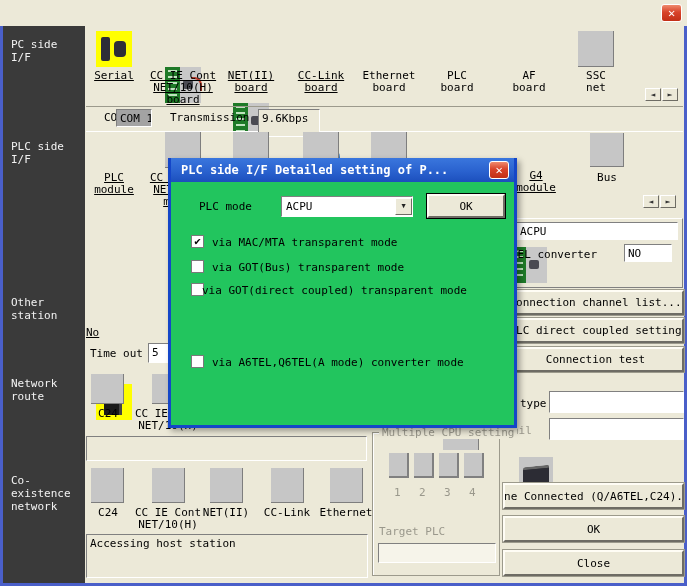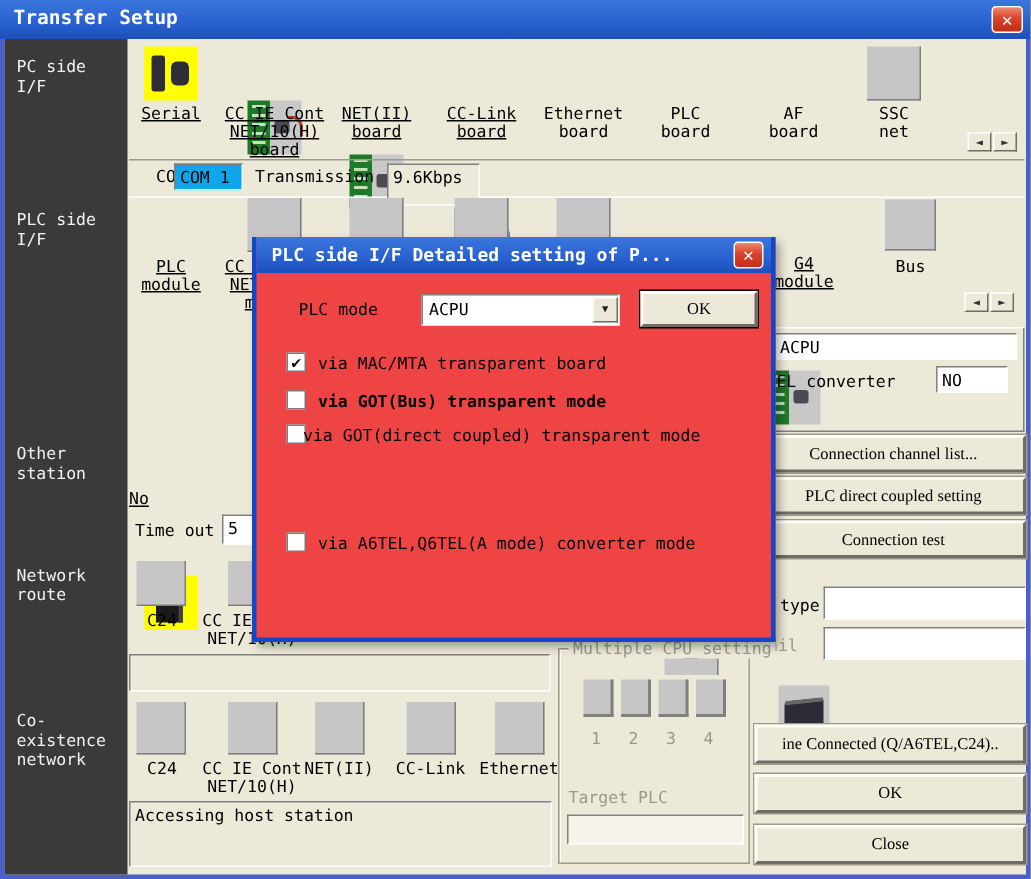--- a/index.html
+++ b/index.html
@@ -17,21 +17,21 @@
     border:1px solid #fff;border-radius:3px;color:#fff;font-weight:bold;font-size:12px;
     text-align:center;line-height:17px;box-sizing:border-box;cursor:default;}
   .sidebar{left:3px;top:26px;width:82px;height:557px;background:#3a3a3a;}
   .side-label{position:absolute;left:8px;color:#f2f2f2;white-space:pre-line;line-height:13px;}
   
   .field{background:#fff;border:1px solid;border-color:#808080 #fff #fff #808080;
     box-sizing:border-box;padding:2px 3px;line-height:13px;overflow:hidden;white-space:nowrap;}
   .panel{border:1px solid;border-color:#808080 #fff #fff #808080;box-sizing:border-box;}
   .btn{background:#ece9d8;border:2px solid;border-color:#fffdf5 #6e6c64 #6e6c64 #fffdf5;
     box-shadow:0 0 0 1px #9c9a8c;box-sizing:border-box;text-align:center;
-    display:flex;align-items:center;justify-content:center;white-space:nowrap;overflow:hidden;cursor:default;font-family:Liberation Serif, serif;}
+    display:flex;align-items:center;justify-content:center;white-space:nowrap;overflow:hidden;cursor:default;}
   .btn.default-btn{box-shadow:0 0 0 1px #000;}
   .arrowbtn{width:16px;height:13px;background:#ece9d8;border:1px solid;
     border-color:#fff #6e6c64 #6e6c64 #fff;box-sizing:border-box;font-size:8px;line-height:11px;
     text-align:center;color:#333;cursor:default;}
   .icon{width:36px;height:36px;box-sizing:border-box;}
   .icon-blank{background:#c6c6c6;border-right:1px solid #7e7e7e;border-bottom:1px solid #7e7e7e;}
   .icon-label{text-align:center;white-space:pre-line;line-height:12px;}
   .underline{text-decoration:underline;}
   .gray{color:#9a988c;}
   
@@ -50,21 +50,21 @@
   .board.cable-dark i.cable{border-color:#444;}
   .plc-module-art{position:relative;}
   .plc-module-art i{position:absolute;left:8px;top:5px;width:15px;height:26px;background:#1a1a1a;
     border-right:3px solid #444;}
   .g4-art{background:#c6c6c6;position:relative;}
   .g4-art i{position:absolute;left:4px;top:9px;width:26px;height:16px;background:#2c2c34;
     transform:skewY(-6deg);border-top:3px solid #666;border-radius:2px;}
   .plug-art{background:#c6c6c6;position:relative;border-right:1px solid #7e7e7e;}
   .plug-art i{position:absolute;left:13px;top:3px;width:9px;height:22px;background:#3c3c46;border-radius:2px 2px 0 0;}
   
-  .dialog{left:168px;top:158px;width:349px;height:270px;background:#ef4444;
+  .dialog{left:168px;top:158px;width:349px;height:270px;background:#22c55e;
     border:3px solid #1446c8;border-top:none;box-shadow:3px 3px 6px rgba(0,0,0,.35);box-sizing:border-box;z-index:50;}
   .dlg-titlebar{left:0;top:0;width:343px;height:24px;
     background:linear-gradient(180deg,#3a76dd 0%,#2a62cf 55%,#1c4fbd 100%);
     color:#fff;font-weight:bold;font-size:12px;line-height:24px;padding-left:10px;box-sizing:border-box;
     white-space:nowrap;overflow:hidden;}
   .cb{width:13px;height:13px;background:#fff;border:1px solid #7a7a7a;box-sizing:border-box;
     font-size:11px;line-height:11px;text-align:center;color:#000;font-weight:bold;}
   .combo{background:#fff;border:1px solid;border-color:#808080 #fff #fff #808080;box-sizing:border-box;
     display:flex;align-items:center;}
   .combo .val{flex:1;padding-left:4px;line-height:17px;}
@@ -72,23 +72,20 @@
     border-color:#fff #6e6c64 #6e6c64 #fff;box-sizing:border-box;font-size:7px;text-align:center;line-height:15px;color:#222;}
   .groupbox{border:1px solid #9c9a8c;box-shadow:1px 1px 0 #fff inset;box-sizing:border-box;}
   .gb-title{position:absolute;top:-7px;left:6px;background:#ece9d8;padding:0 3px;}
   .cpu-slot{width:20px;height:25px;background:#c6c6c6;border-right:2px solid #808080;border-bottom:2px solid #808080;box-sizing:border-box;}
 </style>
 </head>
 <body>
 
 <div class="win">
 
-  <div class="abs titlebar">
-    <span>Transfer Setup</span>
-  </div>
   <div class="abs xbtn" style="left:661px;top:4px;">
     <span>✕</span>
   </div>
   <div class="abs edge-l"></div>
   <div class="abs edge-r"></div>
   <div class="abs edge-b"></div>
 
   <div class="abs sidebar">
     <div class="side-label" style="top:12px;">PC side
 I/F</div>
@@ -157,21 +154,21 @@
 
   <div class="abs icon icon-blank" style="left:578px;top:31px;"></div>
   <div class="abs icon-label" style="left:558px;top:70px;width:76px;">SSC
 net</div>
 
   <div class="abs arrowbtn" style="left:645px;top:88px;"><span>◄</span></div>
   <div class="abs arrowbtn" style="left:662px;top:88px;"><span>►</span></div>
 
   <div class="abs" style="left:86px;top:106px;width:597px;height:24px;border-top:1px solid #9c9a8c;border-bottom:1px solid #fff;"></div>
   <div class="abs" style="left:104px;top:111px;">COM</div>
-  <div class="abs field" style="left:116px;top:109px;width:46px;height:18px;background:#0ea5e9;"><span>COM 1</span></div>
+  <div class="abs field" style="left:116px;top:109px;width:36px;height:18px;background:#a3a3a3;"><span>COM 1</span></div>
   <div class="abs" style="left:170px;top:111px;">Transmission</div>
   <div class="abs field" style="left:258px;top:109px;width:62px;height:28px;background:#ece9d8;"><span>9.6Kbps</span></div>
 
   <div class="abs icon icon-sel plc-module-art" style="left:96px;top:132px;">
       <i></i>
     </div>
   <div class="abs icon-label underline" style="left:76px;top:172px;width:76px;">PLC
 module</div>
 
   <div class="abs icon icon-blank" style="left:165px;top:132px;"></div>
@@ -279,24 +276,24 @@
     <div class="abs" style="left:28px;top:42px;">PLC mode</div>
     <div class="abs combo" style="left:110px;top:38px;width:132px;height:21px;">
       <span class="val">ACPU</span>
       <span class="drop">▼</span>
     </div>
     <div class="abs btn default-btn" style="left:256px;top:36px;width:78px;height:24px;">
         <span>OK</span>
       </div>
 
     <div class="abs cb" style="left:20px;top:77px;"><span>✔</span></div>
-    <div class="abs" style="left:41px;top:78px;white-space:nowrap;">via MAC/MTA transparent board</div>
+    <div class="abs" style="left:41px;top:78px;white-space:nowrap;">via MAC/MTA transparent mode</div>
 
     <div class="abs cb" style="left:20px;top:102px;"><span></span></div>
-    <div class="abs" style="left:41px;top:103px;white-space:nowrap;font-weight:bold;">via GOT(Bus) transparent mode</div>
+    <div class="abs" style="left:41px;top:103px;white-space:nowrap;">via GOT(Bus) transparent mode</div>
 
     <div class="abs cb" style="left:20px;top:125px;"><span></span></div>
     <div class="abs" style="left:31px;top:126px;white-space:nowrap;">via GOT(direct coupled) transparent mode</div>
 
     <div class="abs cb" style="left:20px;top:197px;"><span></span></div>
     <div class="abs" style="left:41px;top:198px;white-space:nowrap;">via A6TEL,Q6TEL(A mode) converter mode</div>
 
   </div>
 
 </div>

